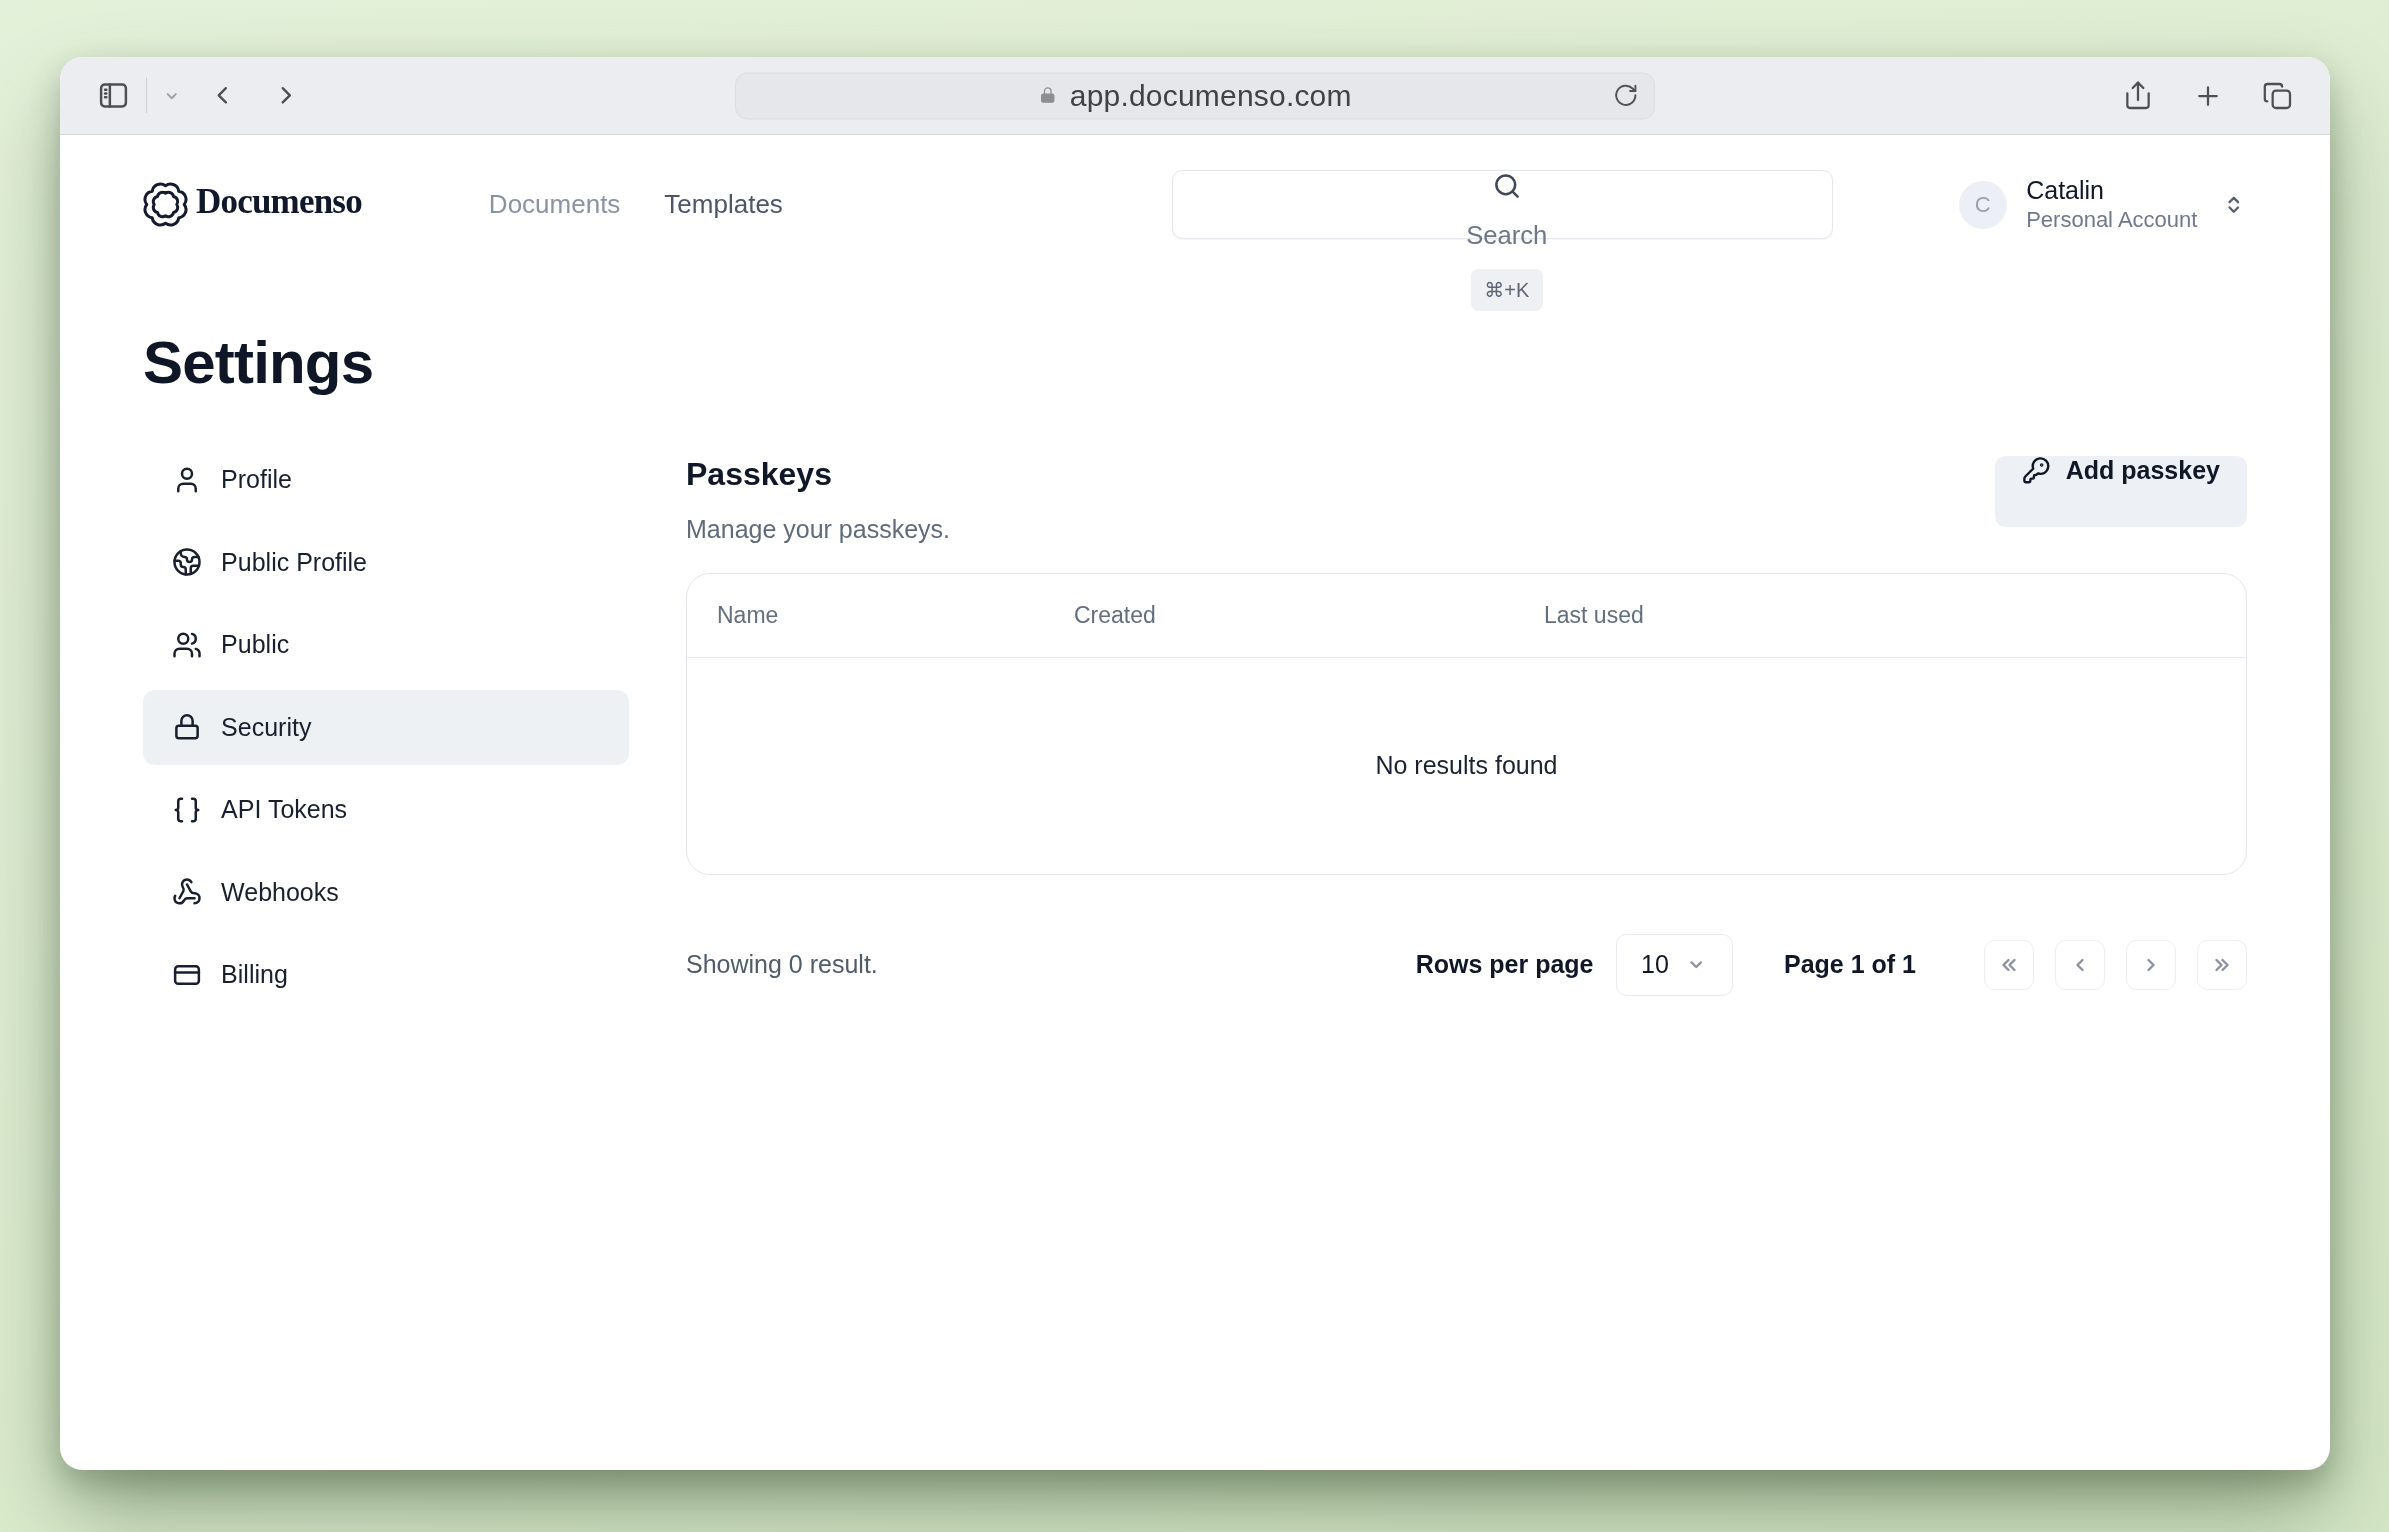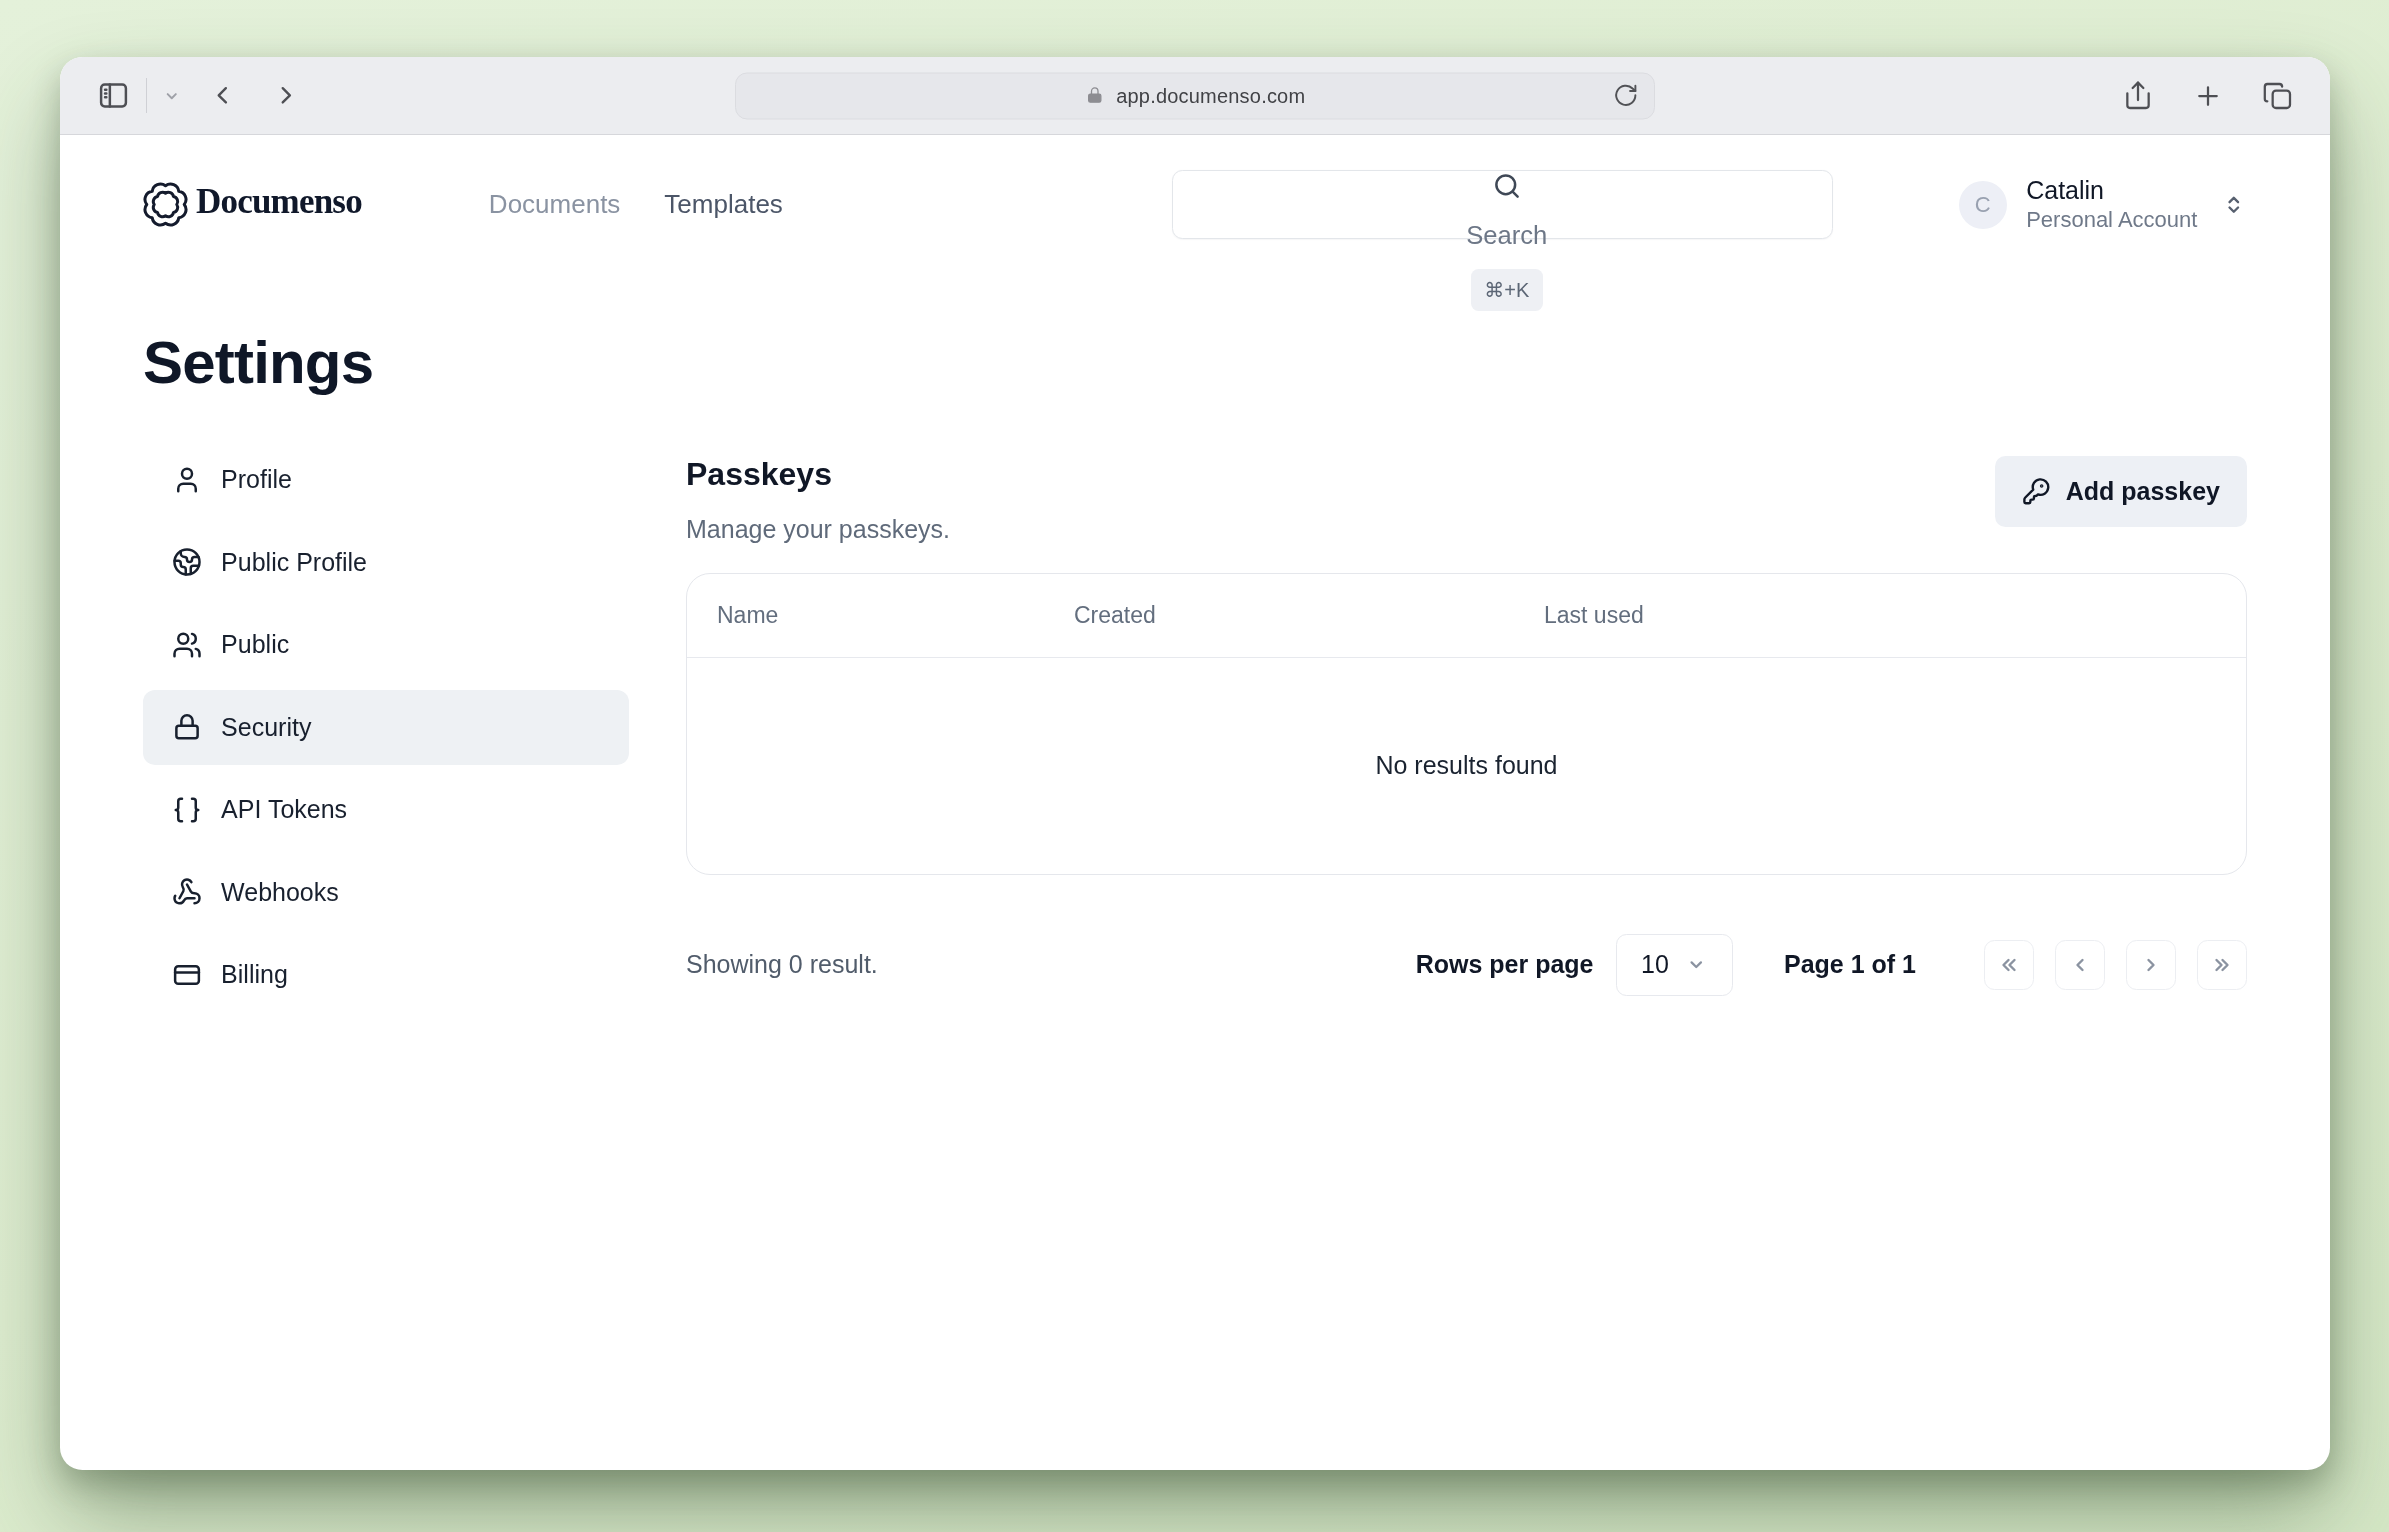--- a/index.html
+++ b/index.html
@@ -30,21 +30,21 @@
   .chrome-divider { width:0.8px; height:35px; background:#cfd0d5; margin:0 15px; }
   .nav-back { margin-left:27px; }
   .nav-fwd  { margin-left:35px; }
 
   .url-bar {
     position:absolute; left:50%; top:50%; transform:translate(-50%,-50%);
     width:920px; height:47px; background:#e6e7eb; border:0.8px solid #dbdce0;
     border-radius:12px; display:flex; align-items:center; justify-content:center;
     gap:12px; color:#414246; cursor:text;
   }
-  .url-text { font-size:20px; letter-spacing:0.2px;text-align:right; }
+  .url-text { font-size:30px; letter-spacing:0.2px;text-align:right; }
   .url-lock { color:#8d8d92; }
   .url-refresh { position:absolute; right:15px; color:#515256; background:none; border:none; cursor:pointer; }
 
   .chrome-right { margin-left:auto; display:flex; align-items:center; gap:39px; }
 
   
   .content { padding:0 83px; }
   .app-header { display:flex; align-items:center; padding-top:35px; }
   .brand { display:flex; gap:8px; cursor:pointer;font-family:Liberation Serif, serif; }
   .brand-logo { color:#141b2d; }
@@ -91,21 +91,21 @@
     font-size:25px; font-weight:500; color:#18202e;
   }
   .side-item .s-icon { color:#18202e; }
   .side-item.active { background:#eef1f4; }
 
   .main { flex:1; padding-top:13.5px; min-width:0; }
   .main-head { display:flex; align-items:flex-start; justify-content:space-between; }
   .pk-title { font-size:32px; font-weight:600; color:#101726; }
   .pk-sub { margin-top:22.5px; font-size:25px; color:#5f6a7a; }
   .add-btn {
-    display:flex; align-items:center; gap:15px; background:#edf0f5;
+    display:flex; align-items:flex-start; gap:15px; background:#edf0f5;
     border:none; border-radius:10.5px; padding:0 27px; height:71px;
     font-family:inherit; font-size:25px; font-weight:600; color:#101726; cursor:pointer;
   }
   .add-btn .k-icon { color:#101726; }
 
   .table {
     margin-top:28.6px; border:1.5px solid #e5e7ec; border-radius:24px;
     overflow:hidden; background:#fff;
   }
   .t-head { display:flex; height:84px; align-items:center; border-bottom:1.5px solid #e7e9ee; }

